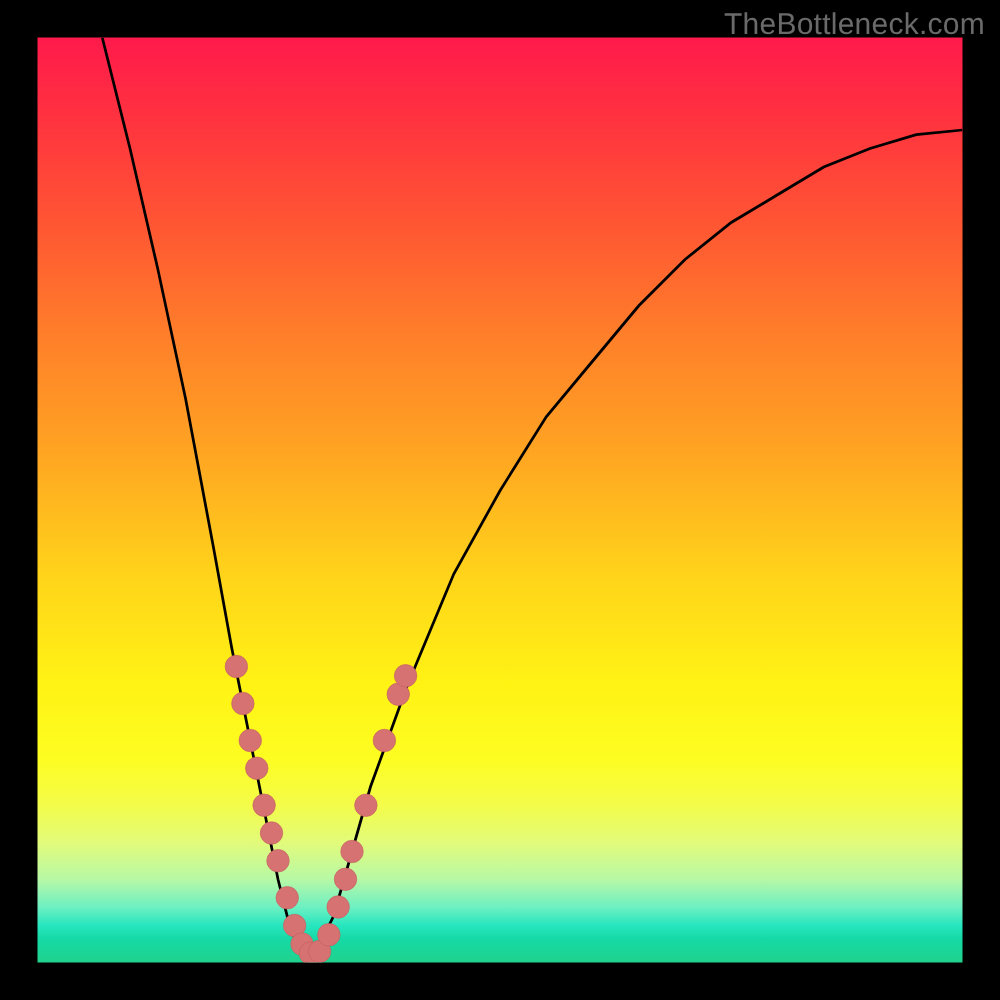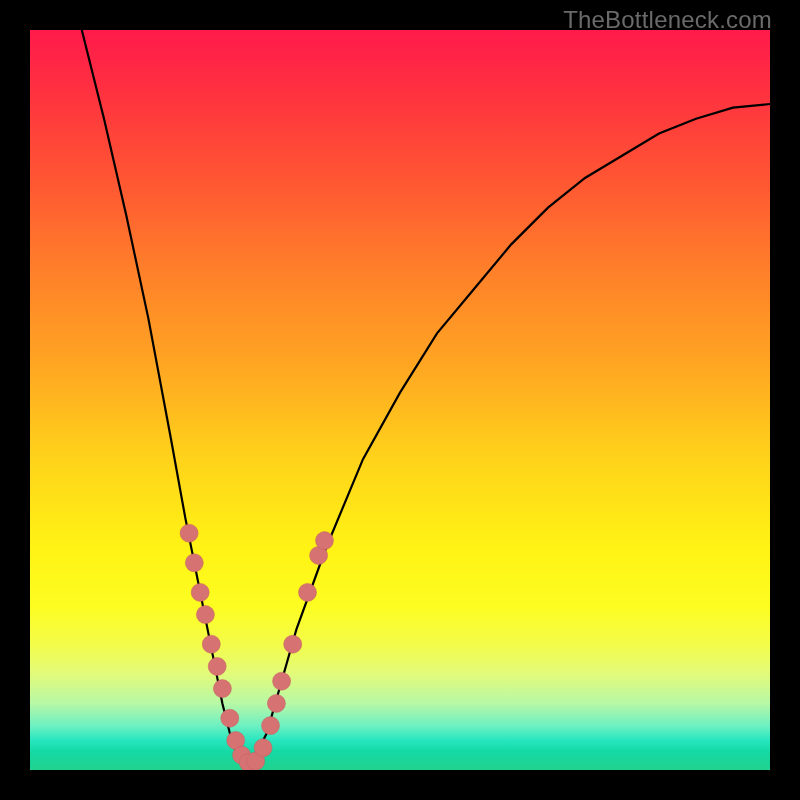--- a/index.html
+++ b/index.html
@@ -32,21 +32,21 @@
       #b7f8a6 91%,
       #6ef0c2 94%,
       #27e6bf 96%,
       #15d9a5 97.5%,
       #21d28d 100%
     );
   }
   .watermark {
     position: absolute;
     top: 6px;
-    right: 28px;
+    right: 12px;
     color: #6a6a6a;
     font-size: 24px;
     font-weight: 400;
     letter-spacing: 0.2px;
     z-index: 20;
   }
   svg.curve {
     position: absolute;
     left: 0;
     top: 0;

